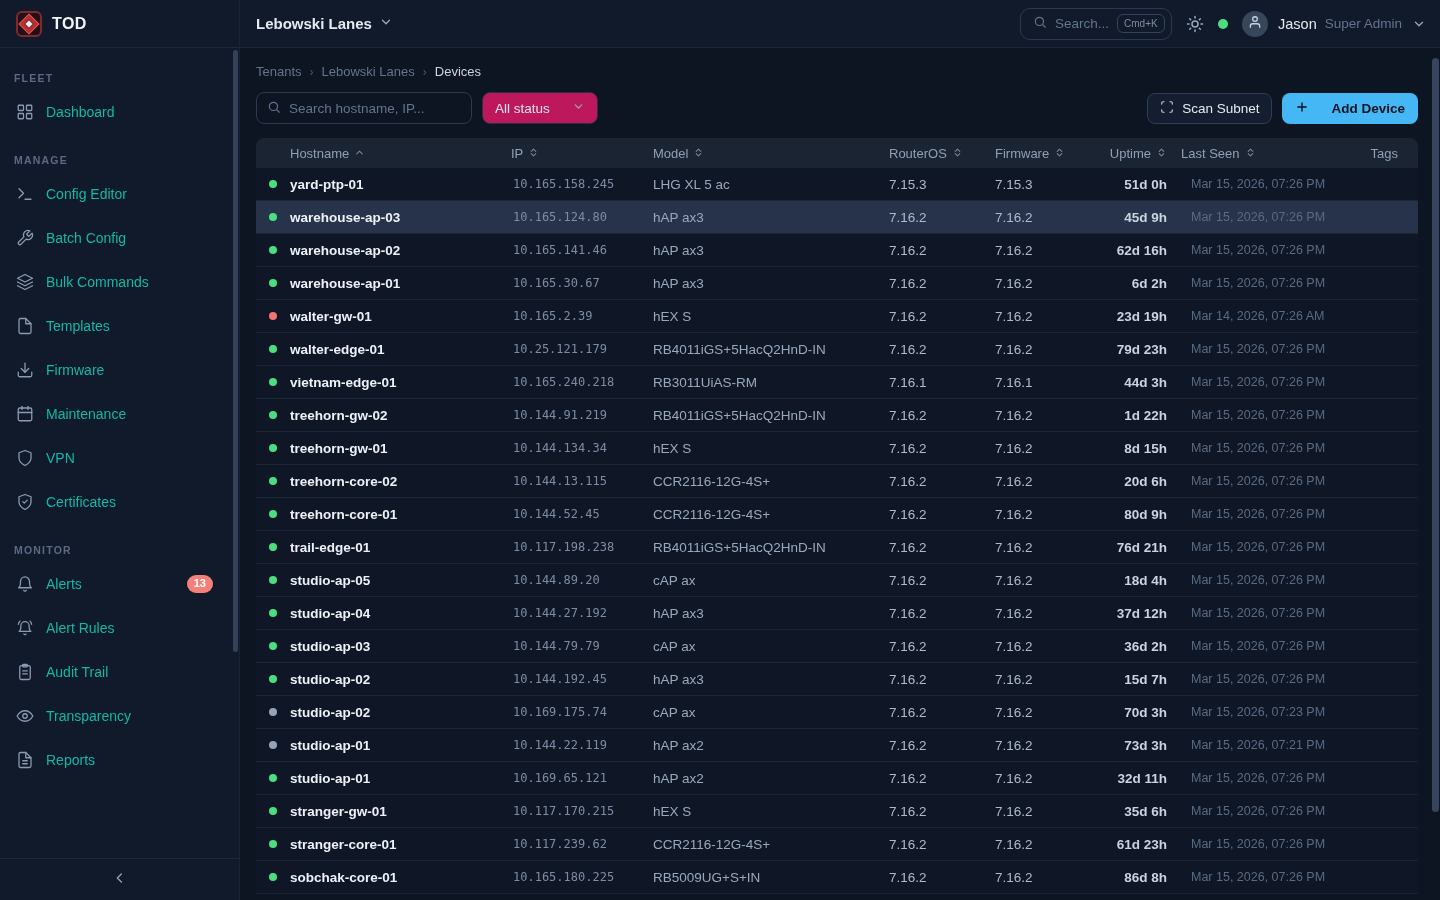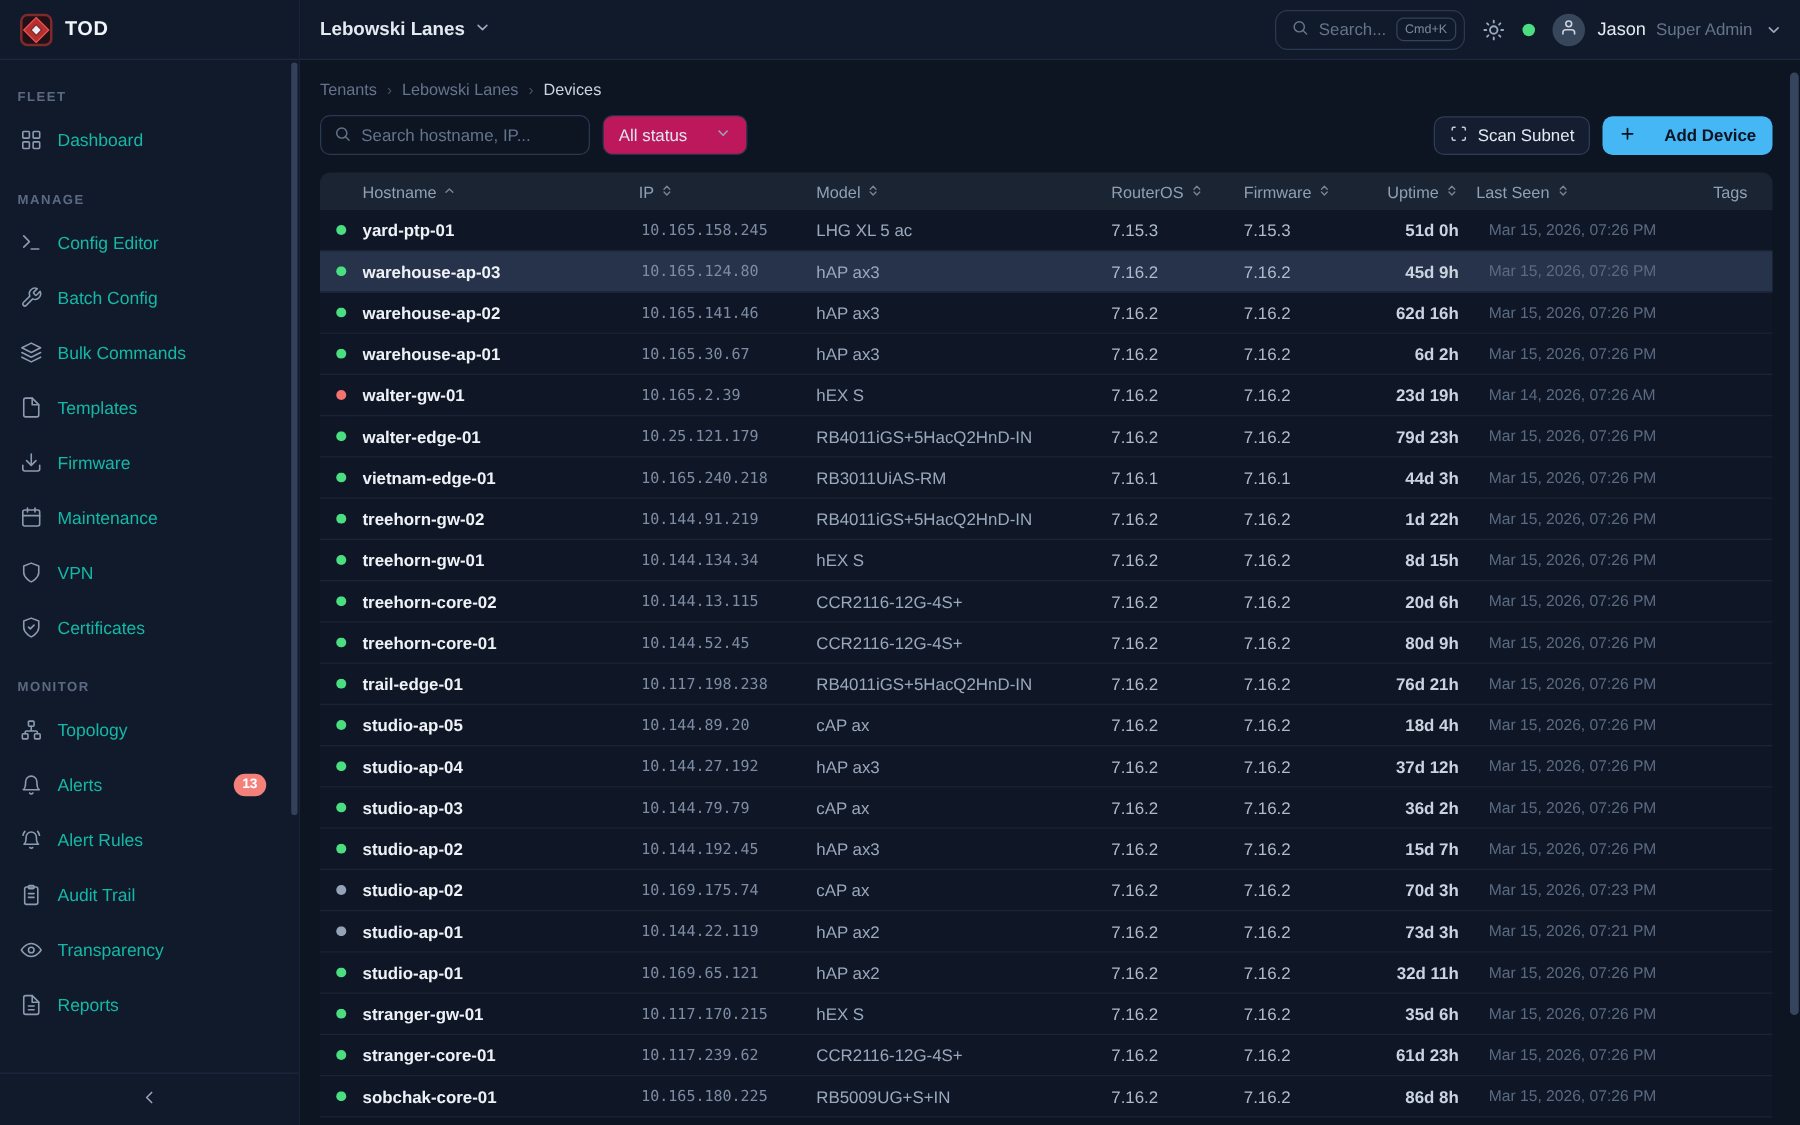--- a/index.html
+++ b/index.html
@@ -200,31 +200,20 @@
               </svg>
             </span>
             <span class="nav-text">Certificates</span>
           </div>
         </div>
         <div class="nav-section">
           <div class="nav-label">MONITOR</div>
           <div class="nav-item">
             <span class="nav-icon">
               <svg viewBox="0 0 24 24" fill="none" stroke="currentColor" stroke-width="1.7" stroke-linecap="round" stroke-linejoin="round">
-                <rect x="9" y="2.5" width="6" height="5.5" rx="1"></rect>
-                <rect x="2.5" y="16" width="6" height="5.5" rx="1"></rect>
-                <rect x="15.5" y="16" width="6" height="5.5" rx="1"></rect>
-                <path d="M12 8v3.5M5.5 16v-1.5a1.5 1.5 0 0 1 1.5-1.5h10a1.5 1.5 0 0 1 1.5 1.5V16M12 11.5V13"></path>
-              </svg>
-            </span>
-            <span class="nav-text">Topology</span>
-          </div>
-          <div class="nav-item">
-            <span class="nav-icon">
-              <svg viewBox="0 0 24 24" fill="none" stroke="currentColor" stroke-width="1.7" stroke-linecap="round" stroke-linejoin="round">
                 <path d="M18 8.5a6 6 0 0 0-12 0c0 7-2.5 8.5-2.5 8.5h17S18 15.5 18 8.5"></path>
                 <path d="M13.7 20.5a2 2 0 0 1-3.4 0"></path>
               </svg>
             </span>
             <span class="nav-text">Alerts</span>
             <span class="nav-badge">13</span>
           </div>
           <div class="nav-item">
             <span class="nav-icon">
               <svg viewBox="0 0 24 24" fill="none" stroke="currentColor" stroke-width="1.7" stroke-linecap="round" stroke-linejoin="round">

